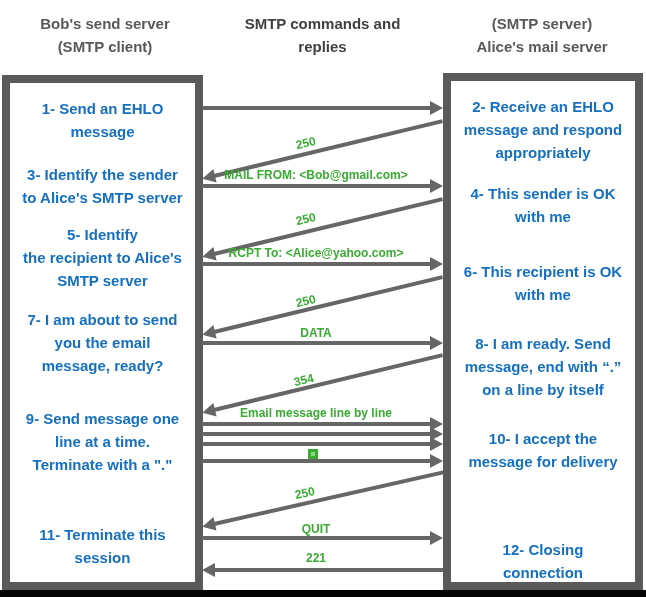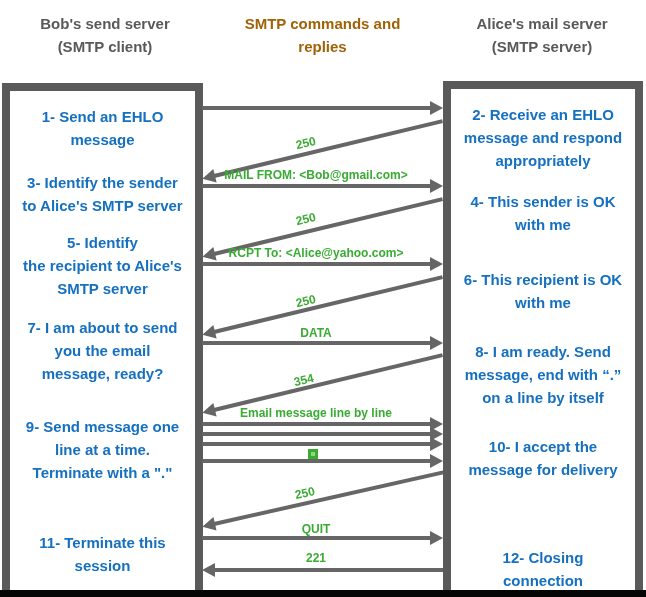--- a/index.html
+++ b/index.html
@@ -4,23 +4,23 @@
 <style>
   * { margin:0; padding:0; box-sizing:border-box; }
   body { background:#ffffff; font-family:"Liberation Sans", sans-serif; }
   .canvas {
     position:relative; width:646px; height:597px; background:#ffffff;
     overflow:hidden; font-weight:700;
   }
   
   .hdr { position:absolute; top:12px; text-align:center; font-size:15px; line-height:23px; }
   .hdr.gray { color:#58595b; }
-  .hdr.green { color:#a16207; }
+  .hdr.green { color:#404040; }
   
-  .box { position:absolute; background:#ffffff; border:8px solid #5a5a5a;margin-top:8px; }
+  .box { position:absolute; background:#ffffff; border:8px solid #5a5a5a; }
   .box-left  { left:2px;  top:75px; width:201px; height:515px; }
   .box-right { left:443px; top:73px; width:200px; height:517px; }
   .step {
     position:absolute; left:0; width:100%; text-align:center;
     color:#1570c0; font-size:15px; line-height:23px; white-space:pre-line;
   }
   
   .arrow { position:absolute; height:4px; background:#666666; }
   .arrow.right::after {
     content:""; position:absolute; right:-12px; top:-5px;
@@ -54,22 +54,22 @@
 
   <div class="hdr gray" style="left:0; width:210px;">
     <div>Bob's send server</div>
     <div>(SMTP client)</div>
   </div>
   <div class="hdr green" style="left:210px; width:225px;">
     <div>SMTP commands and</div>
     <div>replies</div>
   </div>
   <div class="hdr gray" style="left:438px; width:208px;">
+    <div>(SMTP server)</div>
     <div>Alice's mail server</div>
-    <div>(SMTP server)</div>
   </div>
 
   <div class="box box-left">
     <div class="step" style="top:14px;">1- Send an EHLO
 message</div>
     <div class="step" style="top:80px;">3- Identify the sender
 to Alice's SMTP server</div>
     <div class="step" style="top:140px;">5- Identify
 the recipient to Alice's
 SMTP server</div>

